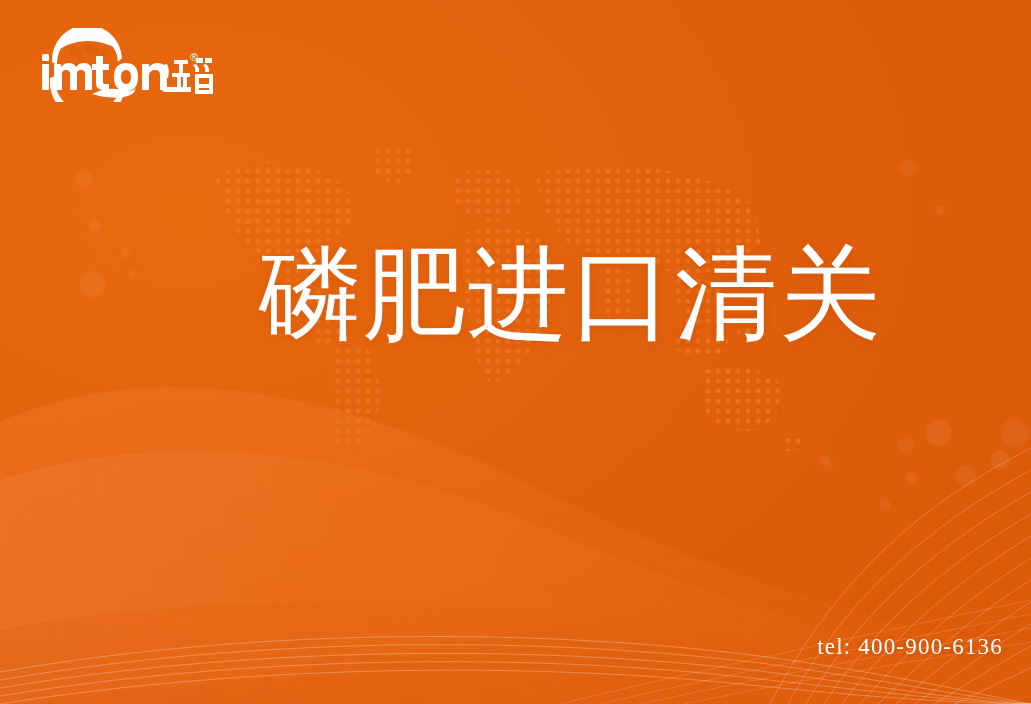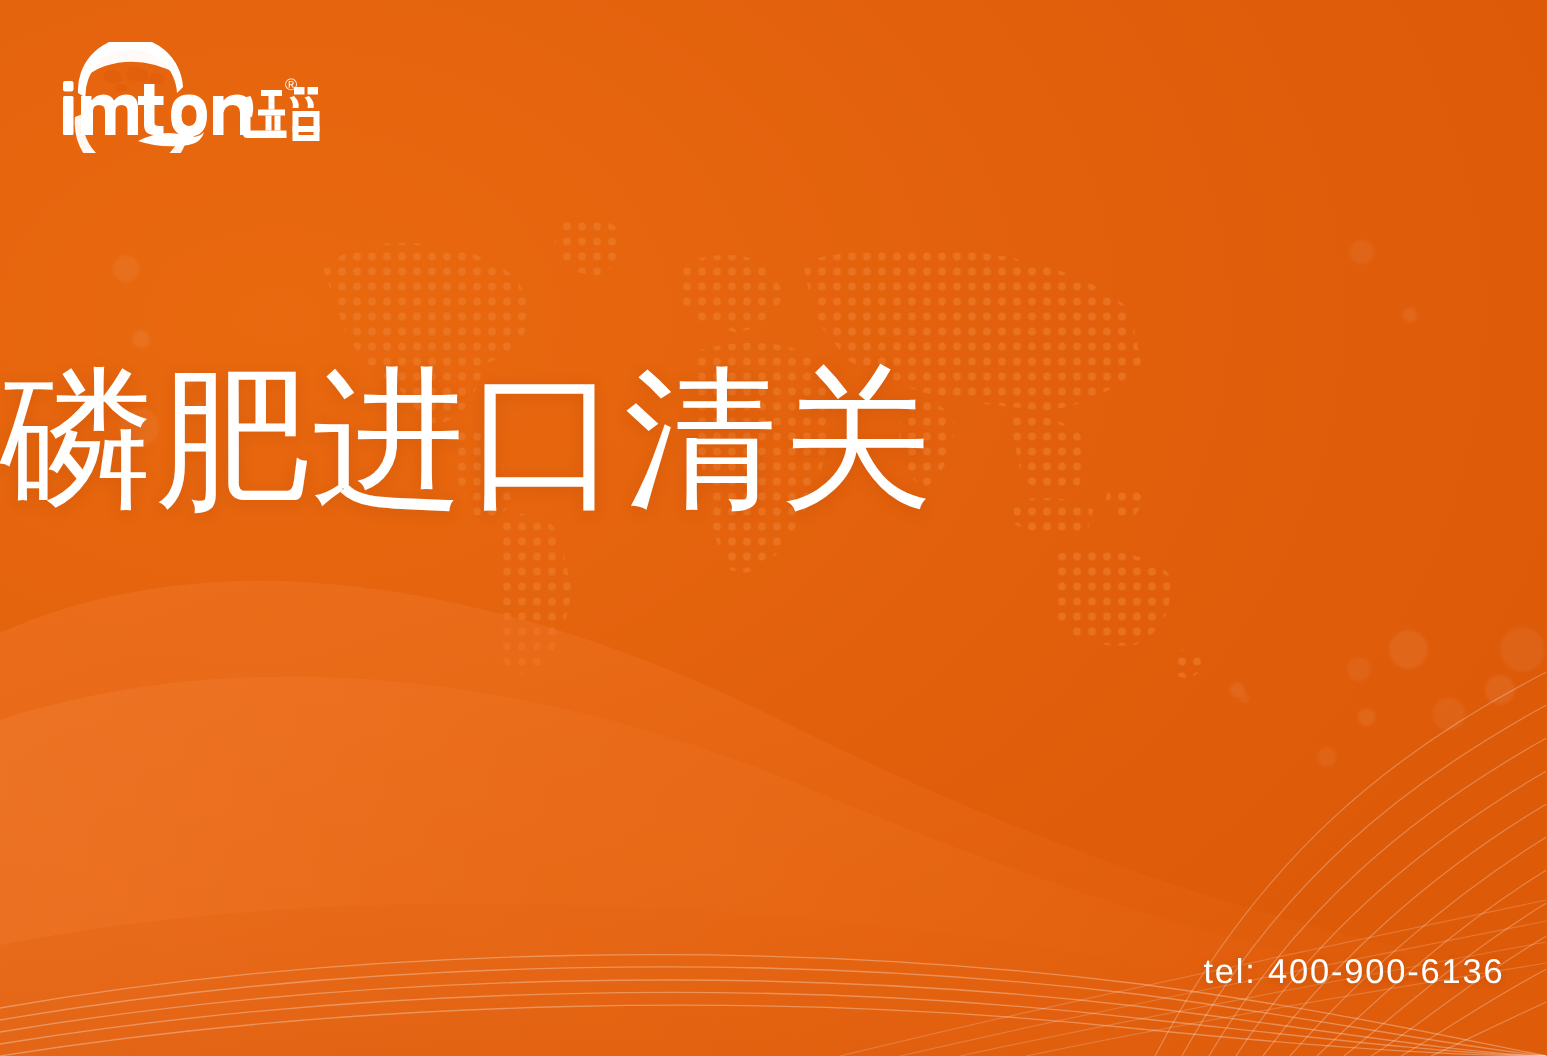--- a/index.html
+++ b/index.html
@@ -29,31 +29,31 @@
   .fanlines{position:absolute;left:0;top:430px;width:1031px;height:274px;}
   
   #logo{position:absolute;left:34px;top:28px;width:180px;height:74px;}
   #logo .reg{
     position:absolute;left:156px;top:24px;color:#ffffff;font-size:11px;line-height:11px;
     opacity:.95;
   }
   
   #headline{
     position:absolute;left:0;top:232px;width:883px;
-    text-align:left;color:#ffffff;
+    text-align:right;color:#ffffff;
     font-family:"DejaVu Sans","Liberation Sans",sans-serif;
     font-size:102px;line-height:124px;font-weight:400;letter-spacing:2px;
     text-shadow:0 2px 10px rgba(150,50,0,0.18);
   }
   #headline .l{display:block;white-space:nowrap;}
   
   #phone{
     position:absolute;right:28px;top:634px;
     color:#ffffff;font-size:23px;letter-spacing:1.2px;
-    font-family:Liberation Sans, sans-serif;
+    font-family:Liberation Serif, serif;
     text-shadow:0 1px 4px rgba(140,50,0,0.25);
   }
 </style>
 </head>
 <body>
 
 <div id="poster">
 
   <div class="layer bg-base"></div>
 

